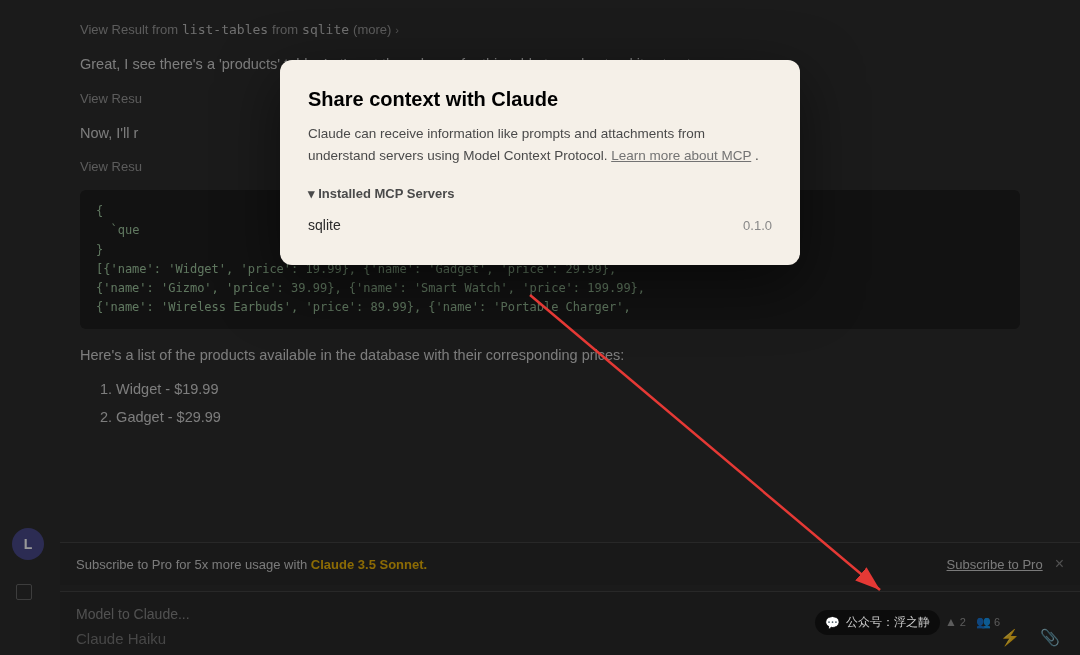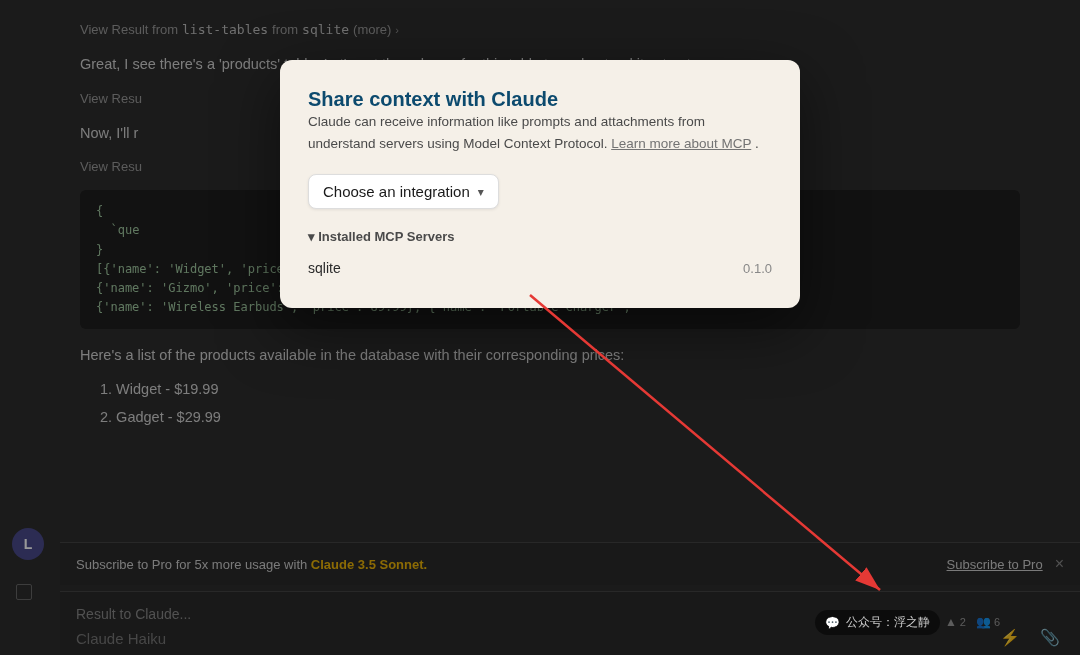--- a/index.html
+++ b/index.html
@@ -199,21 +199,22 @@
       border-radius: 12px;
       width: 520px;
       padding: 28px 28px 28px 28px;
       box-shadow: 0 20px 60px rgba(0,0,0,0.5);
       position: relative;
     }
 
     .modal-title {
       font-size: 20px;
       font-weight: 700;
-      color: #0c4a6e;
+      color: #000000;
+      margin-bottom: 12px;
     }
 
     .modal-desc {
       font-size: 13.5px;
       color: #4a4a4a;
       line-height: 1.6;
       margin-bottom: 20px;
     }
 
     .modal-desc a {
@@ -363,21 +364,21 @@
     <span>Subscribe to Pro for 5x more usage with </span>
     <span class="highlight">Claude 3.5 Sonnet.</span>
   </div>
   <div class="subscribe-bar-right">
     <span class="subscribe-btn">Subscribe to Pro</span>
     <span class="close-btn">×</span>
   </div>
 </div>
 
 <div class="reply-area">
-  <div class="reply-input">Result to Claude...</div>
+  <div class="reply-input">Model to Claude...</div>
   <div class="reply-model">
     <span>Claude Haiku</span>
   </div>
 
   <div class="bottom-icons">
     <div class="icon-btn">⚡</div>
     <div class="icon-btn">📎</div>
   </div>
 </div>
 
@@ -399,24 +400,20 @@
 
     
     <div class="modal-desc">
       <span>Claude can receive information like prompts and attachments from understand servers using Model Context Protocol.</span>
       <span> </span>
       <a href="#">Learn more about MCP</a>
       <span>.</span>
     </div>
 
     
-    <div class="dropdown">
-      <span>Choose an integration</span>
-      <span class="chevron-icon">▾</span>
-    </div>
 
     
     <div class="mcp-section-title">▾ Installed MCP Servers</div>
 
     
     <div class="mcp-item">
       <span class="mcp-item-name">sqlite</span>
       <span class="mcp-item-version">0.1.0</span>
     </div>
   </div>

